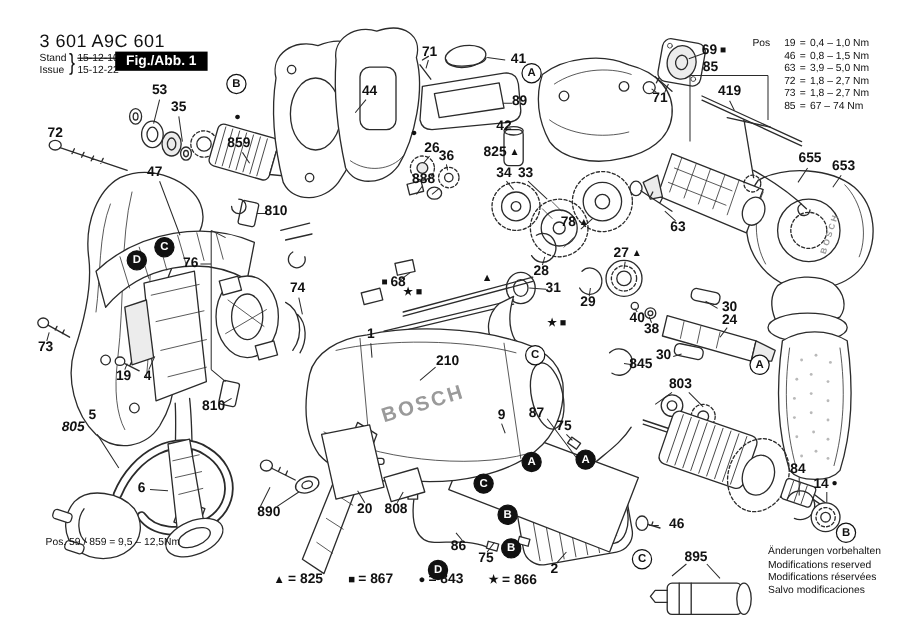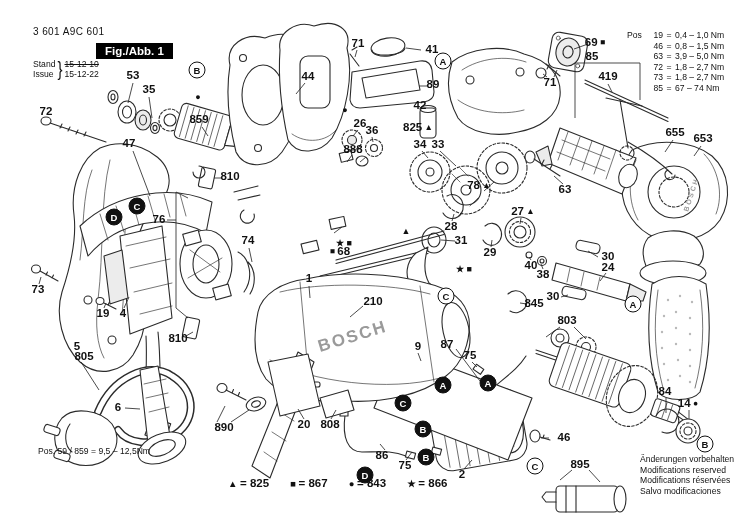--- a/index.html
+++ b/index.html
@@ -15,21 +15,21 @@
   .brand{font-weight:bold;fill:#9a9a9a;letter-spacing:2px}
   .callout{position:absolute;transform:translate(-50%,-50%);font-weight:bold;font-size:11.5px;
            white-space:nowrap;z-index:3;line-height:1}
   .callout .mk{font-size:8.5px;vertical-align:1px}
   .sym{position:absolute;transform:translate(-50%,-50%);font-size:9px;font-weight:bold;z-index:3;white-space:nowrap}
   .vref{position:absolute;transform:translate(-50%,-50%);width:15px;height:15px;border:1.5px solid #111;
         border-radius:50%;display:flex;align-items:center;justify-content:center;
         font-size:9.5px;font-weight:bold;background:#fff;z-index:3;line-height:1}
   .vref.filled{background:#111;color:#fff}
   .titleblock{position:absolute;left:33px;top:26px;z-index:4;font-size:9.5px}
-  .pn{font-size:10px;letter-spacing:.4px;margin-bottom:22px}
+  .pn{font-size:15px;letter-spacing:.4px;margin-bottom:0}
   .standrow{display:flex;align-items:center;font-size:8.6px;line-height:10px}
   .standcol div{line-height:10px}
   .brace{font-size:15px;margin:0 2px;transform:scaleY(1.3)}
   .strike{text-decoration:line-through}
   .figbox{position:absolute;left:96px;top:43px;background:#000;color:#fff;font-weight:bold;
           font-size:11.5px;padding:2px 9px;z-index:4}
   .torque{position:absolute;left:627px;top:30px;font-size:8.6px;line-height:10.6px;z-index:4}
   .trows{position:relative;padding-left:22px}
   .tposlabel{position:absolute;left:0;top:0}
   .trow{display:flex}
@@ -452,21 +452,21 @@
 <div id="annotations">
     <div class="callout" style="left: 46px; top: 112px;"><span>72</span></div>
     <div class="callout" style="left: 133px; top: 76px;"><span>53</span></div>
     <div class="callout" style="left: 149px; top: 90px;"><span>35</span></div>
     <div class="callout" style="left: 199px; top: 120px;"><span>859</span></div>
     <div class="callout" style="left: 129px; top: 144px;"><span>47</span></div>
     <div class="callout" style="left: 38px; top: 290px;"><span>73</span></div>
     <div class="callout" style="left: 103px; top: 314px;"><span>19</span></div>
     <div class="callout" style="left: 123px; top: 314px;"><span>4</span></div>
     <div class="callout" style="left: 77px; top: 347px;"><span>5</span></div>
-    <div class="callout" style="left: 84px; top: 357px;"><span>805</span></div>
+    <div class="callout" style="left: 61px; top: 357px; font-style: italic;"><span>805</span></div>
     <div class="callout" style="left: 118px; top: 408px;"><span>6</span></div>
     <div class="callout" style="left: 224px; top: 428px;"><span>890</span></div>
     <div class="callout" style="left: 159px; top: 220px;"><span>76</span></div>
     <div class="callout" style="left: 230px; top: 177px;"><span>810</span></div>
     <div class="callout" style="left: 178px; top: 339px;"><span>810</span></div>
     <div class="callout" style="left: 248px; top: 241px; text-align: right;"><span>74</span></div>
     <div class="callout" style="left: 308px; top: 77px;"><span>44</span></div>
     <div class="callout" style="left: 358px; top: 44px;"><span>71</span></div>
     <div class="callout" style="left: 432px; top: 50px;"><span>41</span></div>
     <div class="callout" style="left: 433px; top: 85px;"><span>89</span></div>
@@ -476,21 +476,21 @@
     <div class="callout" style="left: 372px; top: 131px;"><span>36</span></div>
     <div class="callout" style="left: 353px; top: 150px;"><span>888</span></div>
     <div class="callout" style="left: 420px; top: 145px;"><span>34</span></div>
     <div class="callout" style="left: 438px; top: 145px;"><span>33</span></div>
     <div class="callout" style="left: 479px; top: 186px;"><span>78</span><span class="mk"> ▲</span></div>
     <div class="callout" style="left: 523px; top: 212px;"><span>27</span><span class="mk"> ▲</span></div>
     <div class="callout" style="left: 565px; top: 190px;"><span>63</span></div>
     <div class="callout" style="left: 451px; top: 227px;"><span>28</span></div>
     <div class="callout" style="left: 461px; top: 241px;"><span>31</span></div>
     <div class="callout" style="left: 490px; top: 253px;"><span>29</span></div>
-    <div class="callout" style="left: 328px; top: 252px; margin-left: 12px;"><span class="mk">■ </span><span>68</span></div>
+    <div class="callout" style="left: 328px; top: 236px;"><span class="mk">■ </span><span>68</span></div>
     <div class="callout" style="left: 309px; top: 279px;"><span>1</span></div>
     <div class="callout" style="left: 373px; top: 302px;"><span>210</span></div>
     <div class="callout" style="left: 418px; top: 347px;"><span>9</span></div>
     <div class="callout" style="left: 447px; top: 345px;"><span>87</span></div>
     <div class="callout" style="left: 531px; top: 266px;"><span>40</span></div>
     <div class="callout" style="left: 543px; top: 275px;"><span>38</span></div>
     <div class="callout" style="left: 608px; top: 257px;"><span>30</span></div>
     <div class="callout" style="left: 608px; top: 268px;"><span>24</span></div>
     <div class="callout" style="left: 553px; top: 297px;"><span>30</span></div>
     <div class="callout" style="left: 534px; top: 304px;"><span>845</span></div>

